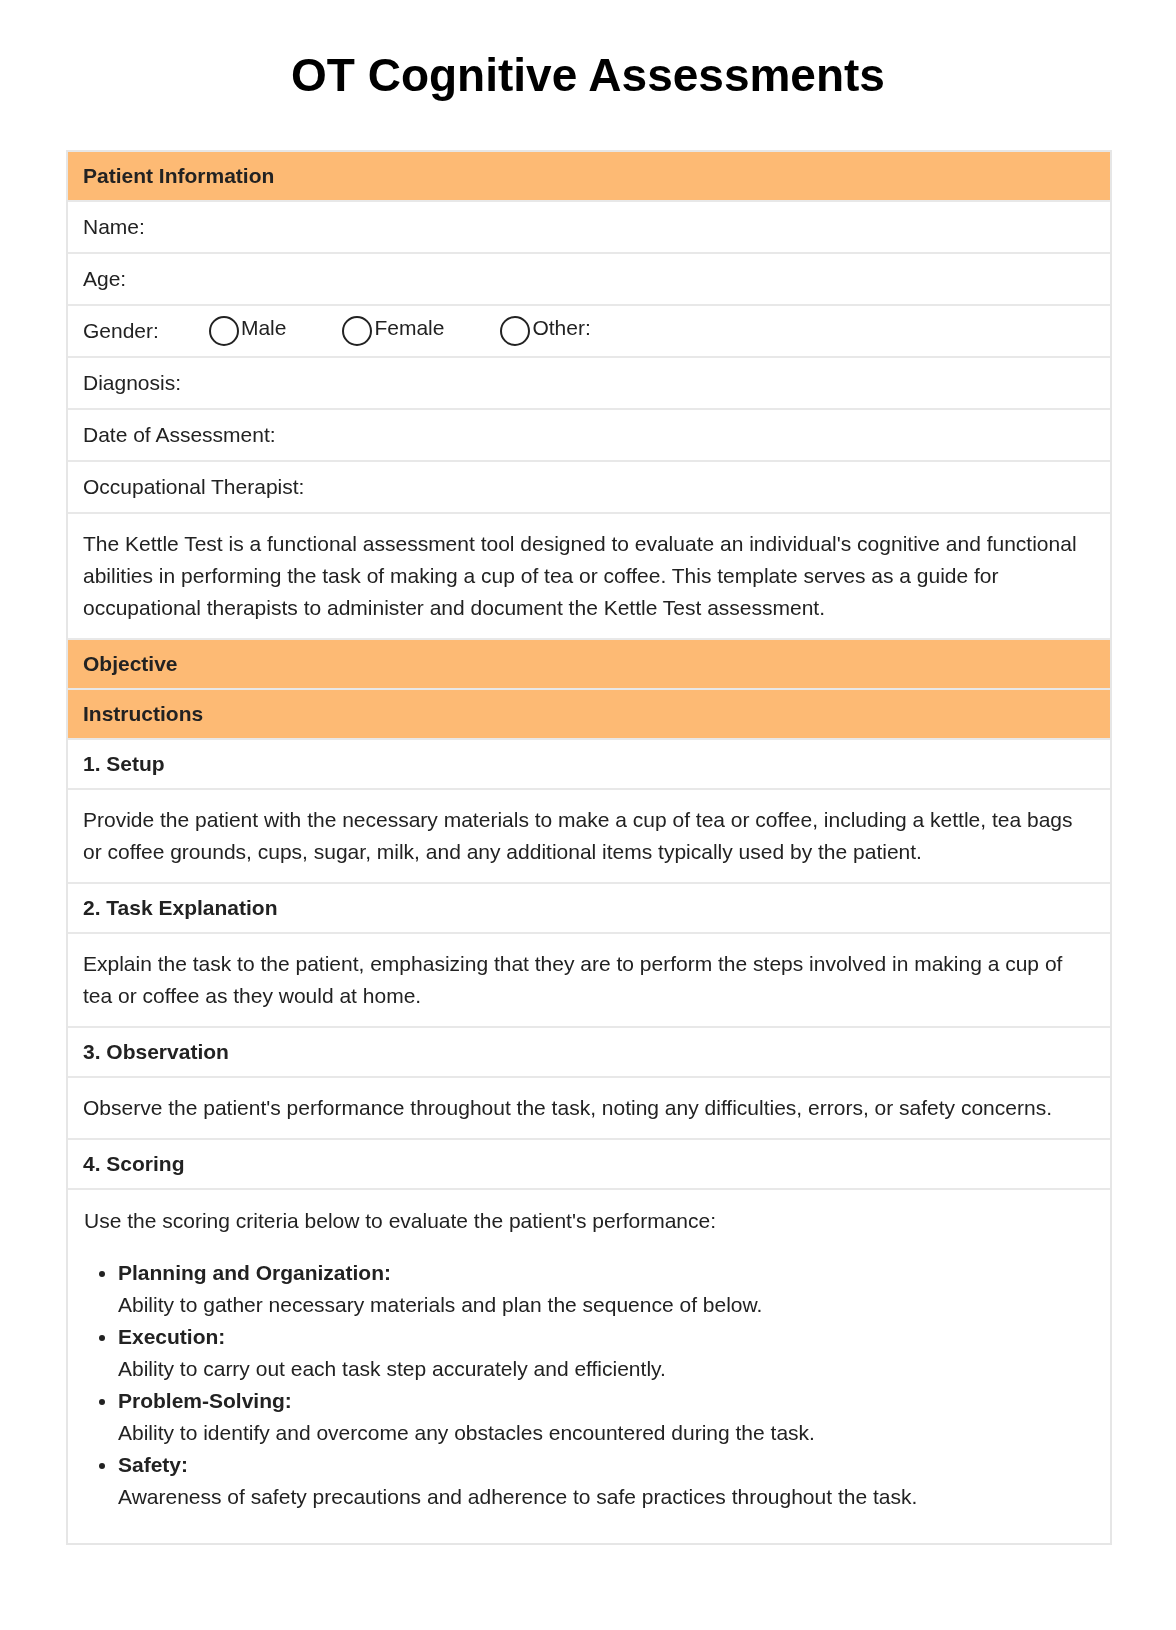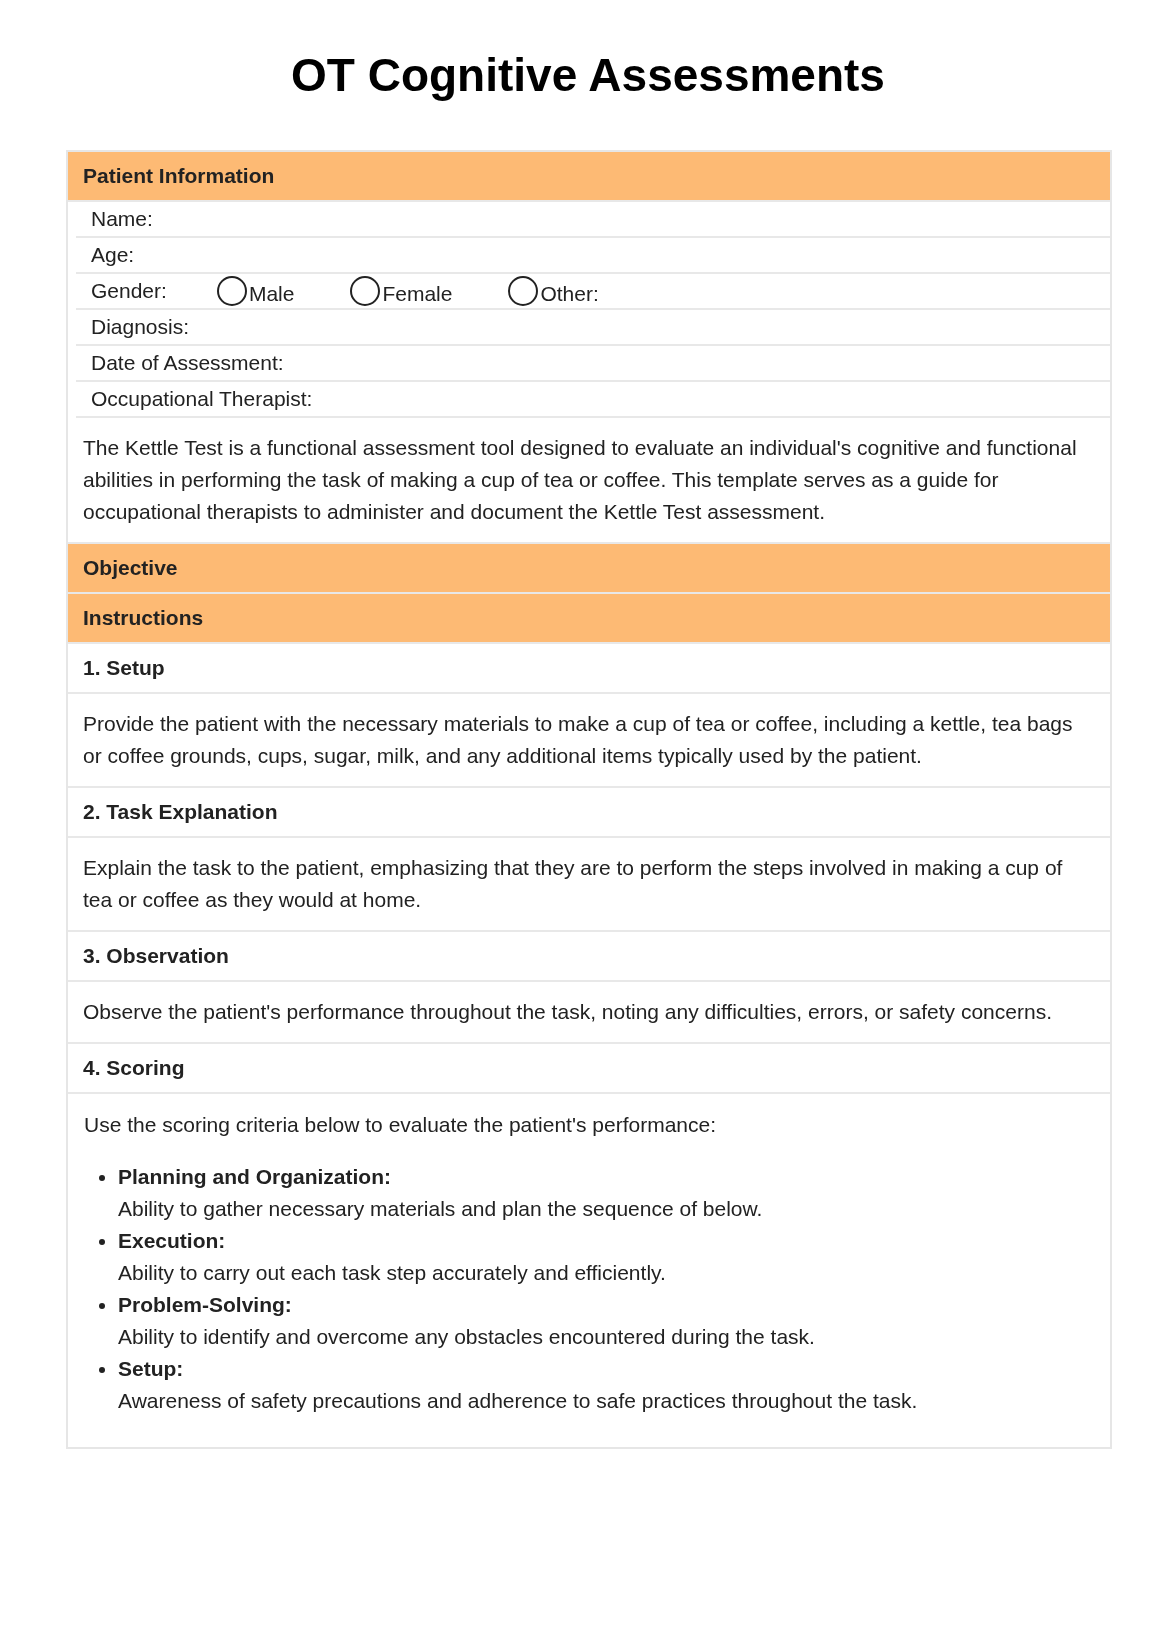--- a/index.html
+++ b/index.html
@@ -2,25 +2,25 @@
 <html><head>
   <meta charset="utf-8">
   <style>
     html, body { margin: 0; padding: 0; background: #ffffff; }
     body { width: 1176px; height: 1630px; font-family: "Liberation Sans", sans-serif; color: #222; position: relative; }
     .title { position: absolute; top: 48px; left: 0; width: 1176px; text-align: center; font-size: 46px; font-weight: bold; color: #000; margin: 0; }
     .table { position: absolute; top: 150px; left: 66px; width: 1046px; border: 2px solid #e6e6e6; border-bottom-width: 2px; box-sizing: border-box; }
     .row { border-bottom: 2px solid #e8e8e8; box-sizing: border-box; padding: 0 15px; font-size: 21px; display: flex; align-items: center; }
     .row:last-child { border-bottom: none; }
     .hdr { background: #fdba74; font-weight: bold; height: 50px; }
-    .field { height: 36px; background: #fff; margin-left: 8px; }
+    .field { height: 52px; background: #fff; }
     .sub { font-weight: bold; height: 50px; }
     .para { display: block; padding: 14px 15px 14px 15px; line-height: 32px; }
     .radio-group { display: flex; align-items: center; margin-left: 50px; }
-    .radio-opt { display: flex; align-items: flex-end; margin-right: 56px; }
+    .radio-opt { display: flex; align-items: flex-start; margin-right: 56px; }
     .radio { width: 30px; height: 30px; border: 2px solid #222; border-radius: 50%; box-sizing: border-box; margin-right: 2px; }
     .scoring { display: block; padding: 14px 15px 30px 15px; }
     .scoring p { margin: 1px; line-height: 32px; }
     ul { margin: 20px 0 0 0; padding-left: 35px; }
     li { line-height: 32px; }
     li .ct { font-weight: bold; display: block; }
     li .cd { display: block; }
   </style>
 </head>
 <body>
@@ -82,18 +82,18 @@
         </li>
       <li>
           <span class="ct">Execution:</span>
           <span class="cd">Ability to carry out each task step accurately and efficiently.</span>
         </li>
       <li>
           <span class="ct">Problem-Solving:</span>
           <span class="cd">Ability to identify and overcome any obstacles encountered during the task.</span>
         </li>
       <li>
-          <span class="ct">Setup:</span>
+          <span class="ct">Safety:</span>
           <span class="cd">Awareness of safety precautions and adherence to safe practices throughout the task.</span>
         </li>
     </ul>
   </div>
 </div>
 
 </body></html>

